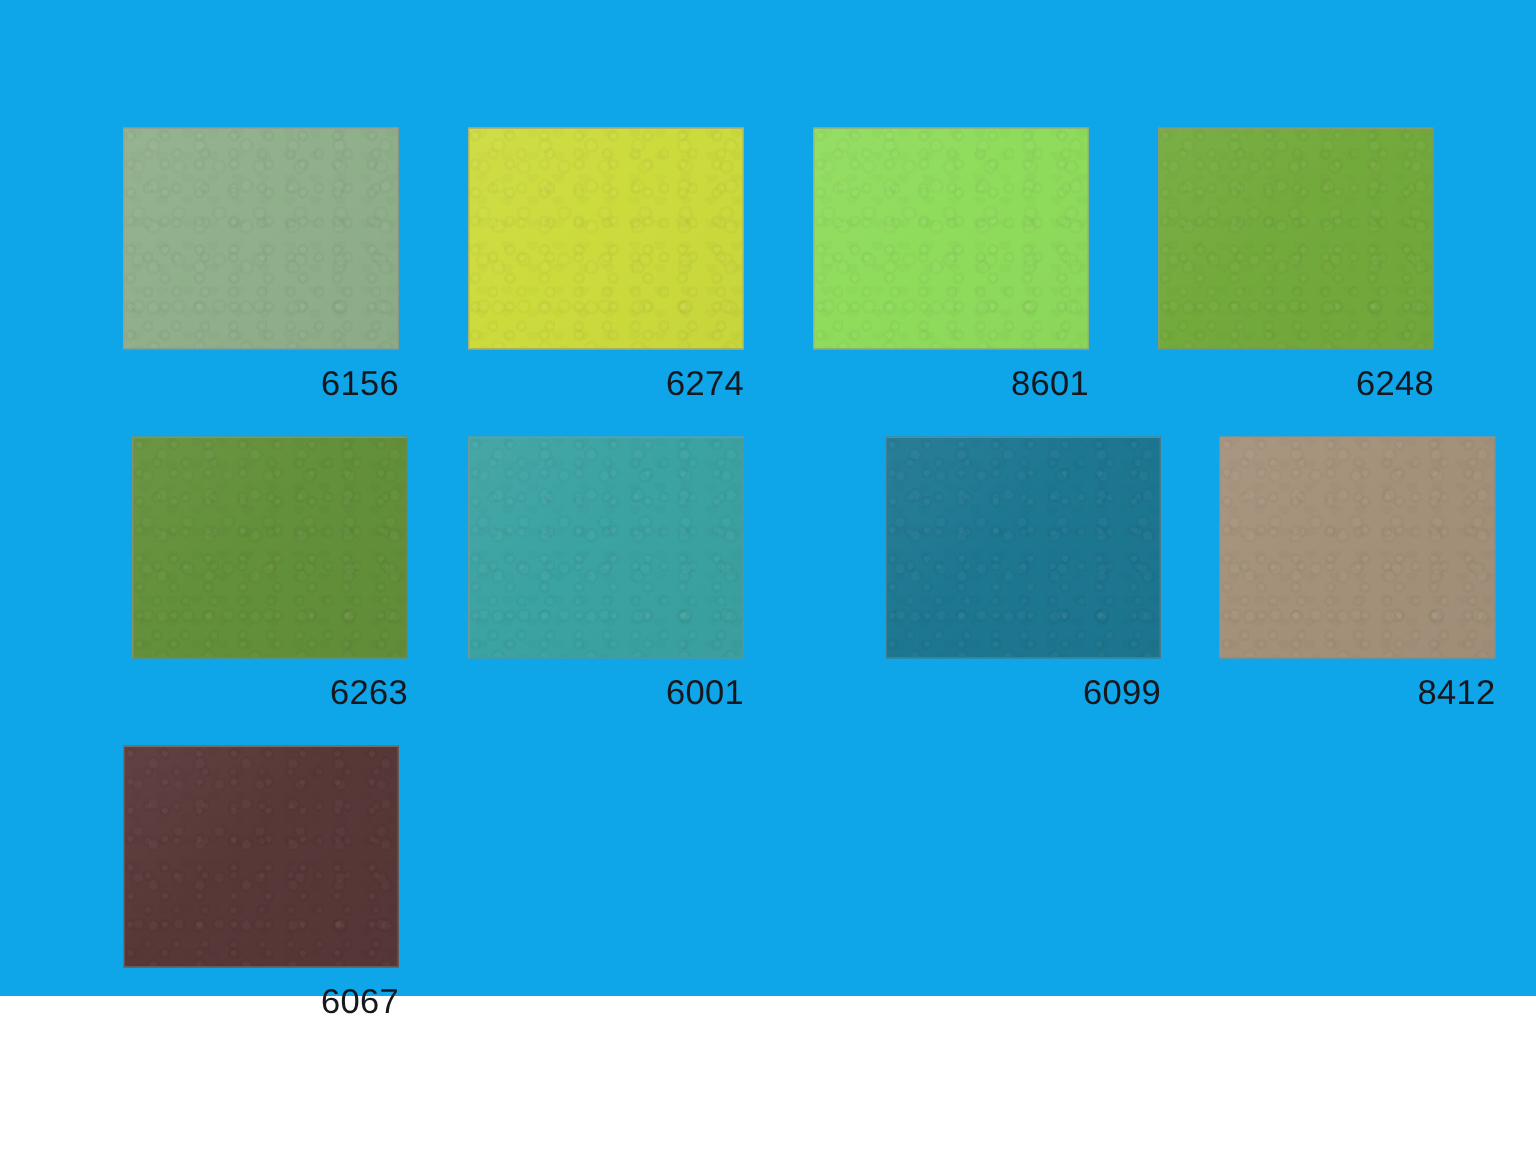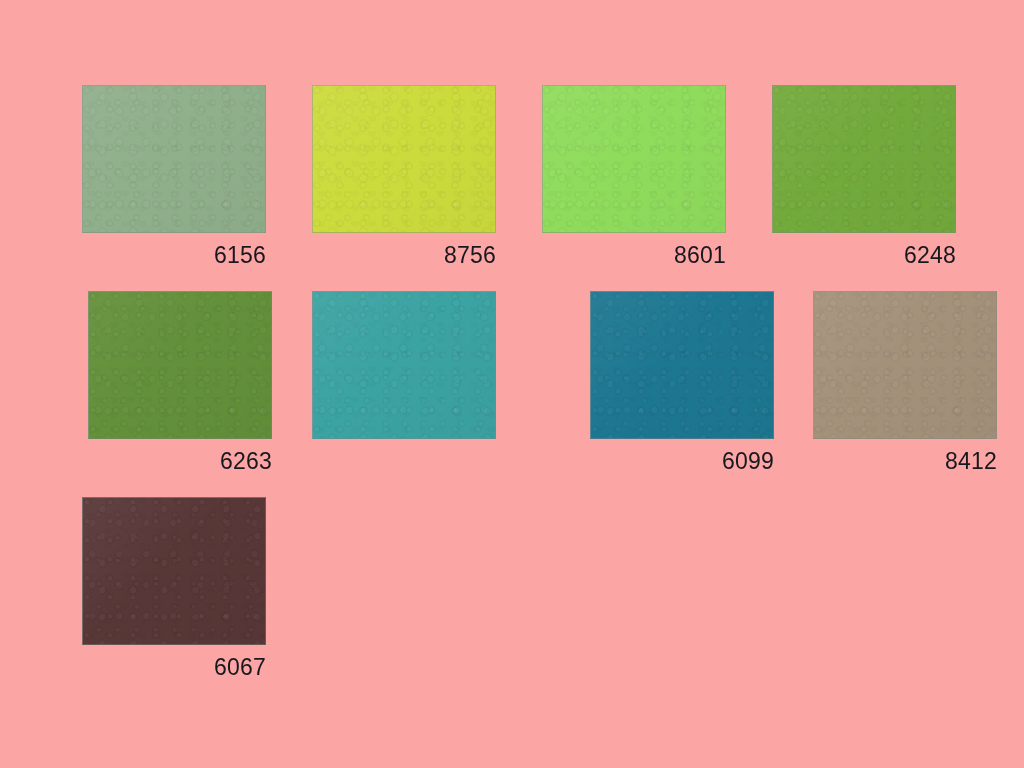--- a/index.html
+++ b/index.html
@@ -14,22 +14,22 @@
     font-family: "Liberation Sans", sans-serif;
     overflow: hidden;
     position: relative;
   }
 
   #swatch-sheet {
     position: absolute;
     left: 0;
     top: 0;
     width: 1024px;
-    height: 768px;
-    background: #fca5a5;
+    height: 664px;
+    background: #0ea5e9;
   }
 
   .swatch-cell {
     position: absolute;
     width: 184px;
   }
 
   .swatch-chip {
     position: relative;
     width: 184px;
@@ -85,21 +85,21 @@
         <div class="grain"></div>
         <div class="sheen"></div>
       </div>
       <div class="swatch-label" style="width: 184px; color: rgb(23, 23, 30);">6156</div>
     </div>
     <div class="swatch-cell" style="left: 312px; top: 85px;">
       <div class="swatch-chip" style="width: 184px; height: 148px; background-color: rgb(204, 219, 60);">
         <div class="grain"></div>
         <div class="sheen"></div>
       </div>
-      <div class="swatch-label" style="width: 184px; color: rgb(23, 23, 30);">8756</div>
+      <div class="swatch-label" style="width: 184px; color: rgb(23, 23, 30);">6274</div>
     </div>
     <div class="swatch-cell" style="left: 542px; top: 85px;">
       <div class="swatch-chip" style="width: 184px; height: 148px; background-color: rgb(143, 220, 92);">
         <div class="grain"></div>
         <div class="sheen"></div>
       </div>
       <div class="swatch-label" style="width: 184px; color: rgb(23, 23, 30);">8601</div>
     </div>
     <div class="swatch-cell" style="left: 772px; top: 85px;">
       <div class="swatch-chip" style="width: 184px; height: 148px; background-color: rgb(115, 170, 60);">
@@ -113,20 +113,21 @@
         <div class="grain"></div>
         <div class="sheen"></div>
       </div>
       <div class="swatch-label" style="width: 184px; color: rgb(23, 23, 30);">6263</div>
     </div>
     <div class="swatch-cell" style="left: 312px; top: 291px;">
       <div class="swatch-chip" style="width: 184px; height: 148px; background-color: rgb(59, 163, 162);">
         <div class="grain"></div>
         <div class="sheen"></div>
       </div>
+      <div class="swatch-label" style="width: 184px; color: rgb(23, 23, 30);">6001</div>
     </div>
     <div class="swatch-cell" style="left: 542px; top: 291px; margin-left: 48px;">
       <div class="swatch-chip" style="width: 184px; height: 148px; background-color: rgb(29, 119, 145);">
         <div class="grain"></div>
         <div class="sheen"></div>
       </div>
       <div class="swatch-label" style="width: 184px; color: rgb(23, 23, 30);">6099</div>
     </div>
     <div class="swatch-cell" style="left: 772px; top: 291px; margin-left: 41px;">
       <div class="swatch-chip" style="width: 184px; height: 148px; background-color: rgb(164, 145, 122);">

